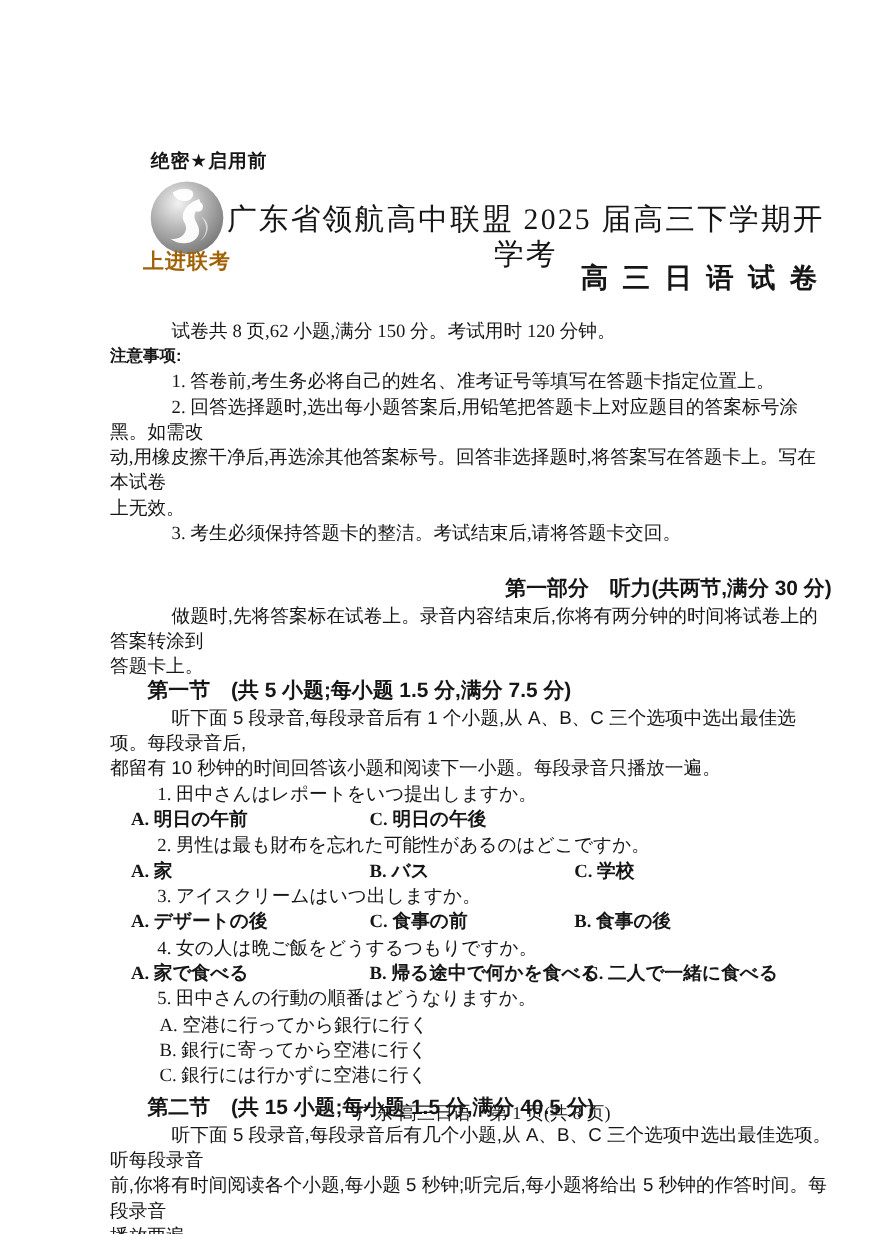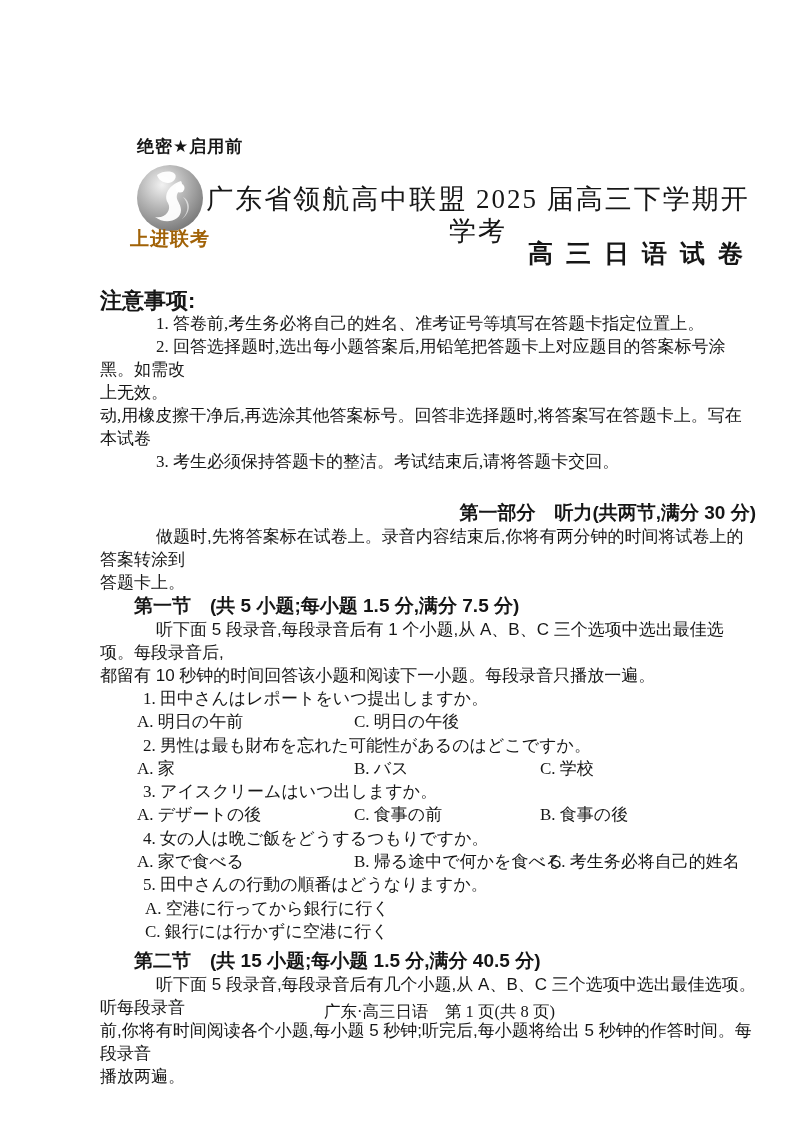--- a/index.html
+++ b/index.html
@@ -39,41 +39,42 @@
     text-align:right;padding-left:30px;
     font-size:25px;line-height:30px;font-weight:bold;
     letter-spacing:13px;
   }
   
   .kai{font-size:17px;line-height:23px;}
   .indent{text-indent:56px;}
   .flush{text-indent:0;}
   .notes-heading{
     font-family:"Liberation Sans","DejaVu Sans",sans-serif;
-    font-weight:bold;font-size:22px;line-height:23px;
+    font-weight:bold;font-size:15px;line-height:23px;
   }
   .part-heading{
     font-family:"Liberation Sans","DejaVu Sans",sans-serif;
     font-weight:bold;font-size:19px;line-height:24px;
     margin-left:34px;
   }
   .part1-heading{margin-top:28px;text-align:right;}
   .sans-par{
     font-family:"Liberation Sans","DejaVu Sans",sans-serif;
     font-size:17px;line-height:23px;
   }
   .sans-par.indent{text-indent:56px;}
   
   .question-stem{
     font-size:17px;line-height:23.3px;margin-left:43px;
   }
   .options-row{
     display:grid;grid-template-columns:217px 186px 1fr;
-    margin-left:37px;font-size:17px;line-height:23.3px;
+    margin-left:19px;font-size:17px;line-height:23.3px;
     white-space:nowrap;
+    font-weight:bold;
   }
   .options-row.wide-b{grid-template-columns:217px 196px 1fr;}
   .options-stack div{
     margin-left:45px;font-size:17px;line-height:23.3px;
   }
   .section2-heading{margin-top:6px;}
   .footer{
     position:absolute;left:87px;right:40px;top:1001px;
     text-align:center;text-indent:38px;
     font-size:16.5px;line-height:22px;
@@ -104,26 +105,27 @@
             <circle cx="45" cy="25" r="4.5" fill="#ffffff"></circle>
             <path d="M48 34 C56 38 56 50 47 56 C55 48 53 40 48 34 Z" fill="#e9e9e9" opacity="0.8"></path>
           </svg>
         </span>
         <div class="logo-caption">上进联考</div>
       </div>
       <div class="title">广东省领航高中联盟 2025 届高三下学期开学考</div>
       <div class="subtitle">高三日语试卷</div>
     </div>
 
+    <div class="kai indent">试卷共 8 页,62 小题,满分 150 分。考试用时 120 分钟。</div>
 
     <div class="notes-heading">注意事项:</div>
     <div class="kai indent">1. 答卷前,考生务必将自己的姓名、准考证号等填写在答题卡指定位置上。</div>
     <div class="kai indent">2. 回答选择题时,选出每小题答案后,用铅笔把答题卡上对应题目的答案标号涂黑。如需改</div>
+    <div class="kai flush">动,用橡皮擦干净后,再选涂其他答案标号。回答非选择题时,将答案写在答题卡上。写在本试卷</div>
     <div class="kai flush">上无效。</div>
-    <div class="kai flush">动,用橡皮擦干净后,再选涂其他答案标号。回答非选择题时,将答案写在答题卡上。写在本试卷</div>
     <div class="kai indent">3. 考生必须保持答题卡的整洁。考试结束后,请将答题卡交回。</div>
 
     <div class="part-heading part1-heading">第一部分　听力(共两节,满分 30 分)</div>
     <div class="sans-par indent">做题时,先将答案标在试卷上。录音内容结束后,你将有两分钟的时间将试卷上的答案转涂到</div>
     <div class="sans-par flush">答题卡上。</div>
 
     <div class="part-heading">第一节　(共 5 小题;每小题 1.5 分,满分 7.5 分)</div>
     <div class="sans-par indent">听下面 5 段录音,每段录音后有 1 个小题,从 A、B、C 三个选项中选出最佳选项。每段录音后,</div>
     <div class="sans-par flush">都留有 10 秒钟的时间回答该小题和阅读下一小题。每段录音只播放一遍。</div>
 
@@ -151,28 +153,29 @@
         <span>C. 食事の前</span>
         <span>B. 食事の後</span>
       </div>
     </div>
 
     <div>
       <div class="question-stem">4. 女の人は晩ご飯をどうするつもりですか。</div>
       <div class="options-row wide-b">
         <span>A. 家で食べる</span>
         <span>B. 帰る途中で何かを食べる</span>
-        <span>C. 考生务必将自己的姓名</span>
+        <span>C. 二人で一緒に食べる</span>
       </div>
     </div>
 
     <div>
       <div class="question-stem">5. 田中さんの行動の順番はどうなりますか。</div>
       <div class="options-stack">
         <div>A. 空港に行ってから銀行に行く</div>
+        <div>B. 銀行に寄ってから空港に行く</div>
         <div>C. 銀行には行かずに空港に行く</div>
       </div>
     </div>
 
     <div class="part-heading section2-heading">第二节　(共 15 小题;每小题 1.5 分,满分 40.5 分)</div>
     <div class="sans-par indent">听下面 5 段录音,每段录音后有几个小题,从 A、B、C 三个选项中选出最佳选项。听每段录音</div>
     <div class="sans-par flush">前,你将有时间阅读各个小题,每小题 5 秒钟;听完后,每小题将给出 5 秒钟的作答时间。每段录音</div>
     <div class="sans-par flush">播放两遍。</div>
 
   </div>

